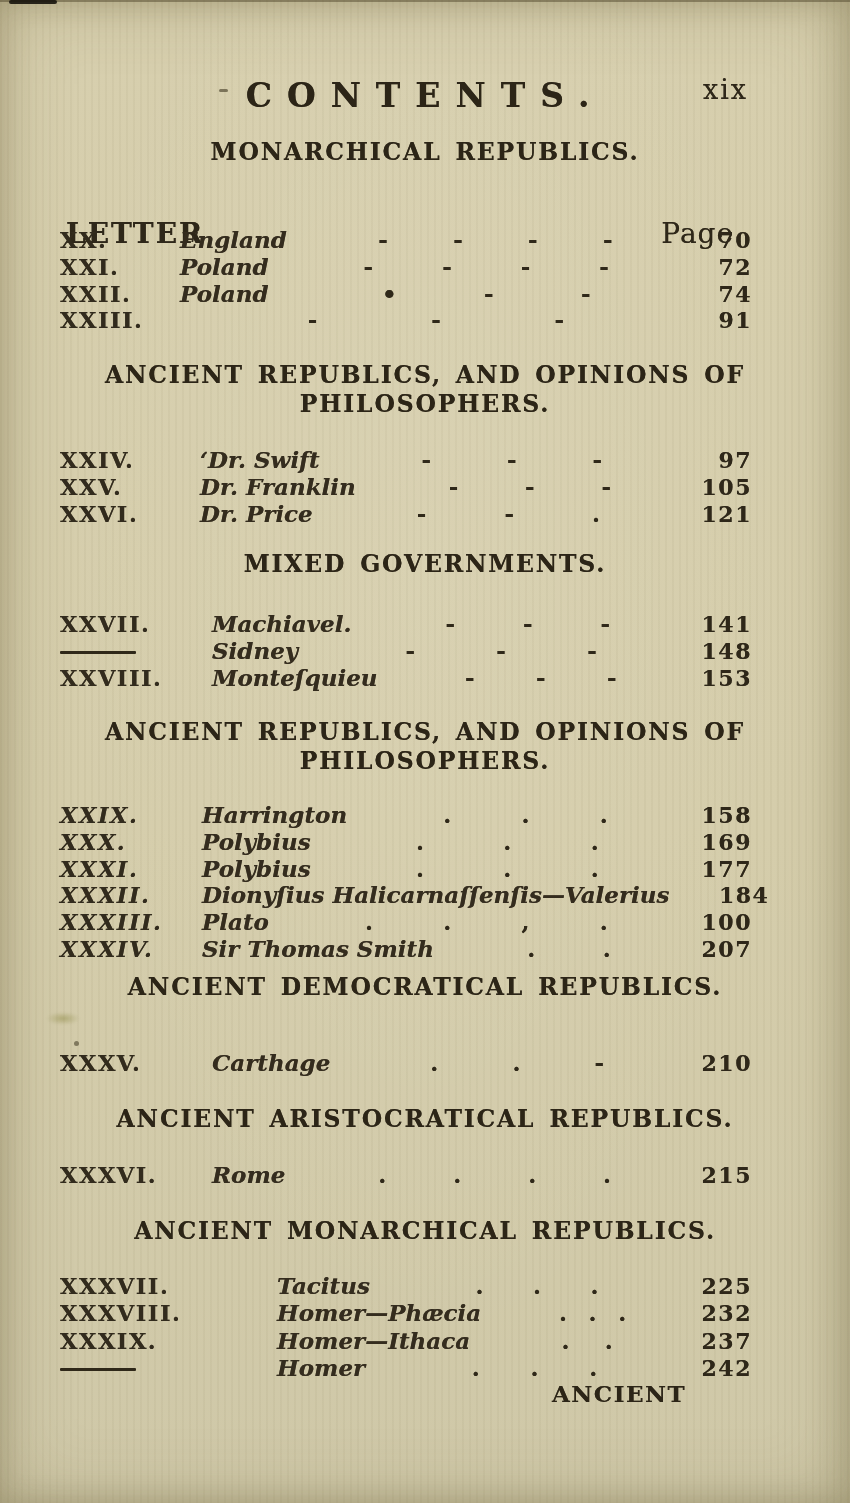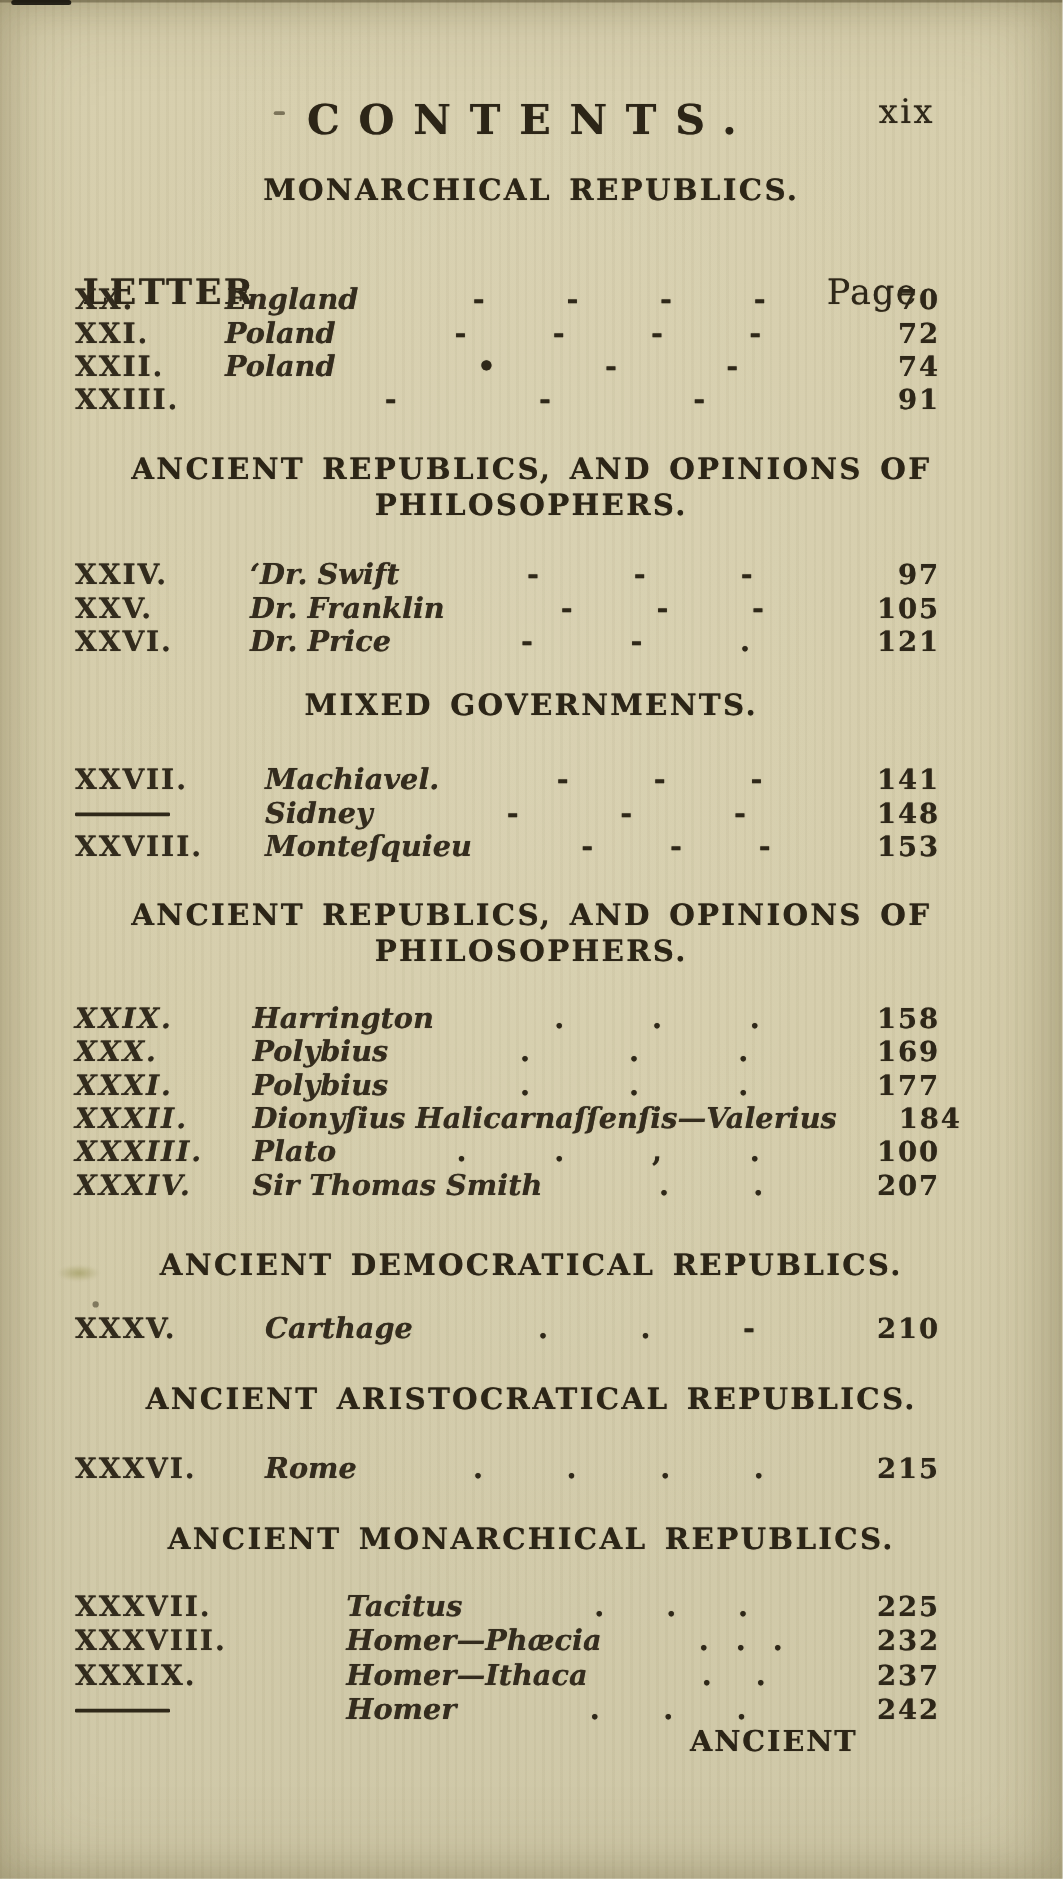--- a/index.html
+++ b/index.html
@@ -24,21 +24,21 @@
   .abs{position:absolute;}
   .ink{text-shadow:0 0 .6px rgba(52,44,30,.75);}
 
   .contents-title{left:15px;top:76px;width:820px;text-align:center;
     font-size:33px;letter-spacing:15px;color:#2c2517;font-weight:700;}
   .folio{top:74px;left:648px;width:100px;text-align:right;font-size:27px;letter-spacing:2px;color:#2e2719;}
 
   .heading{left:25px;top:0;width:800px;text-align:center;color:#2c2517;
     font-size:23.5px;letter-spacing:1.8px;line-height:29px;font-weight:700;word-spacing:4px;}
   .h-s0{top:138px;} .h-s1{top:361px;} .h-s2{top:550px;} .h-s3{top:718px;}
-  .h-s4{top:998px;} .h-s5{top:1105px;} .h-s6{top:1217px;}
+  .h-s4{top:973px;} .h-s5{top:1105px;} .h-s6{top:1217px;}
 
   .col-head{left:66px;top:203px;width:678px;display:flex;justify-content:space-between;align-items:baseline;}
   .col-head .letter{font-size:28px;letter-spacing:2px;color:#2e2719;font-weight:700;margin-top:14px;}
   .col-head .pagelab{font-size:28px;letter-spacing:1px;color:#2e2719;}
 
   .rows{left:60px;width:692px;}
   .r-s0{top:226px;} .r-s1{top:446px;} .r-s2{top:610px;} .r-s3{top:801px;}
   .r-s4{top:1049px;} .r-s5{top:1161px;} .r-s6{top:1272px;}
   .toc-row{display:flex;align-items:baseline;height:26.8px;}
   .r-s6 .toc-row{height:27.4px;gap:30px;}

